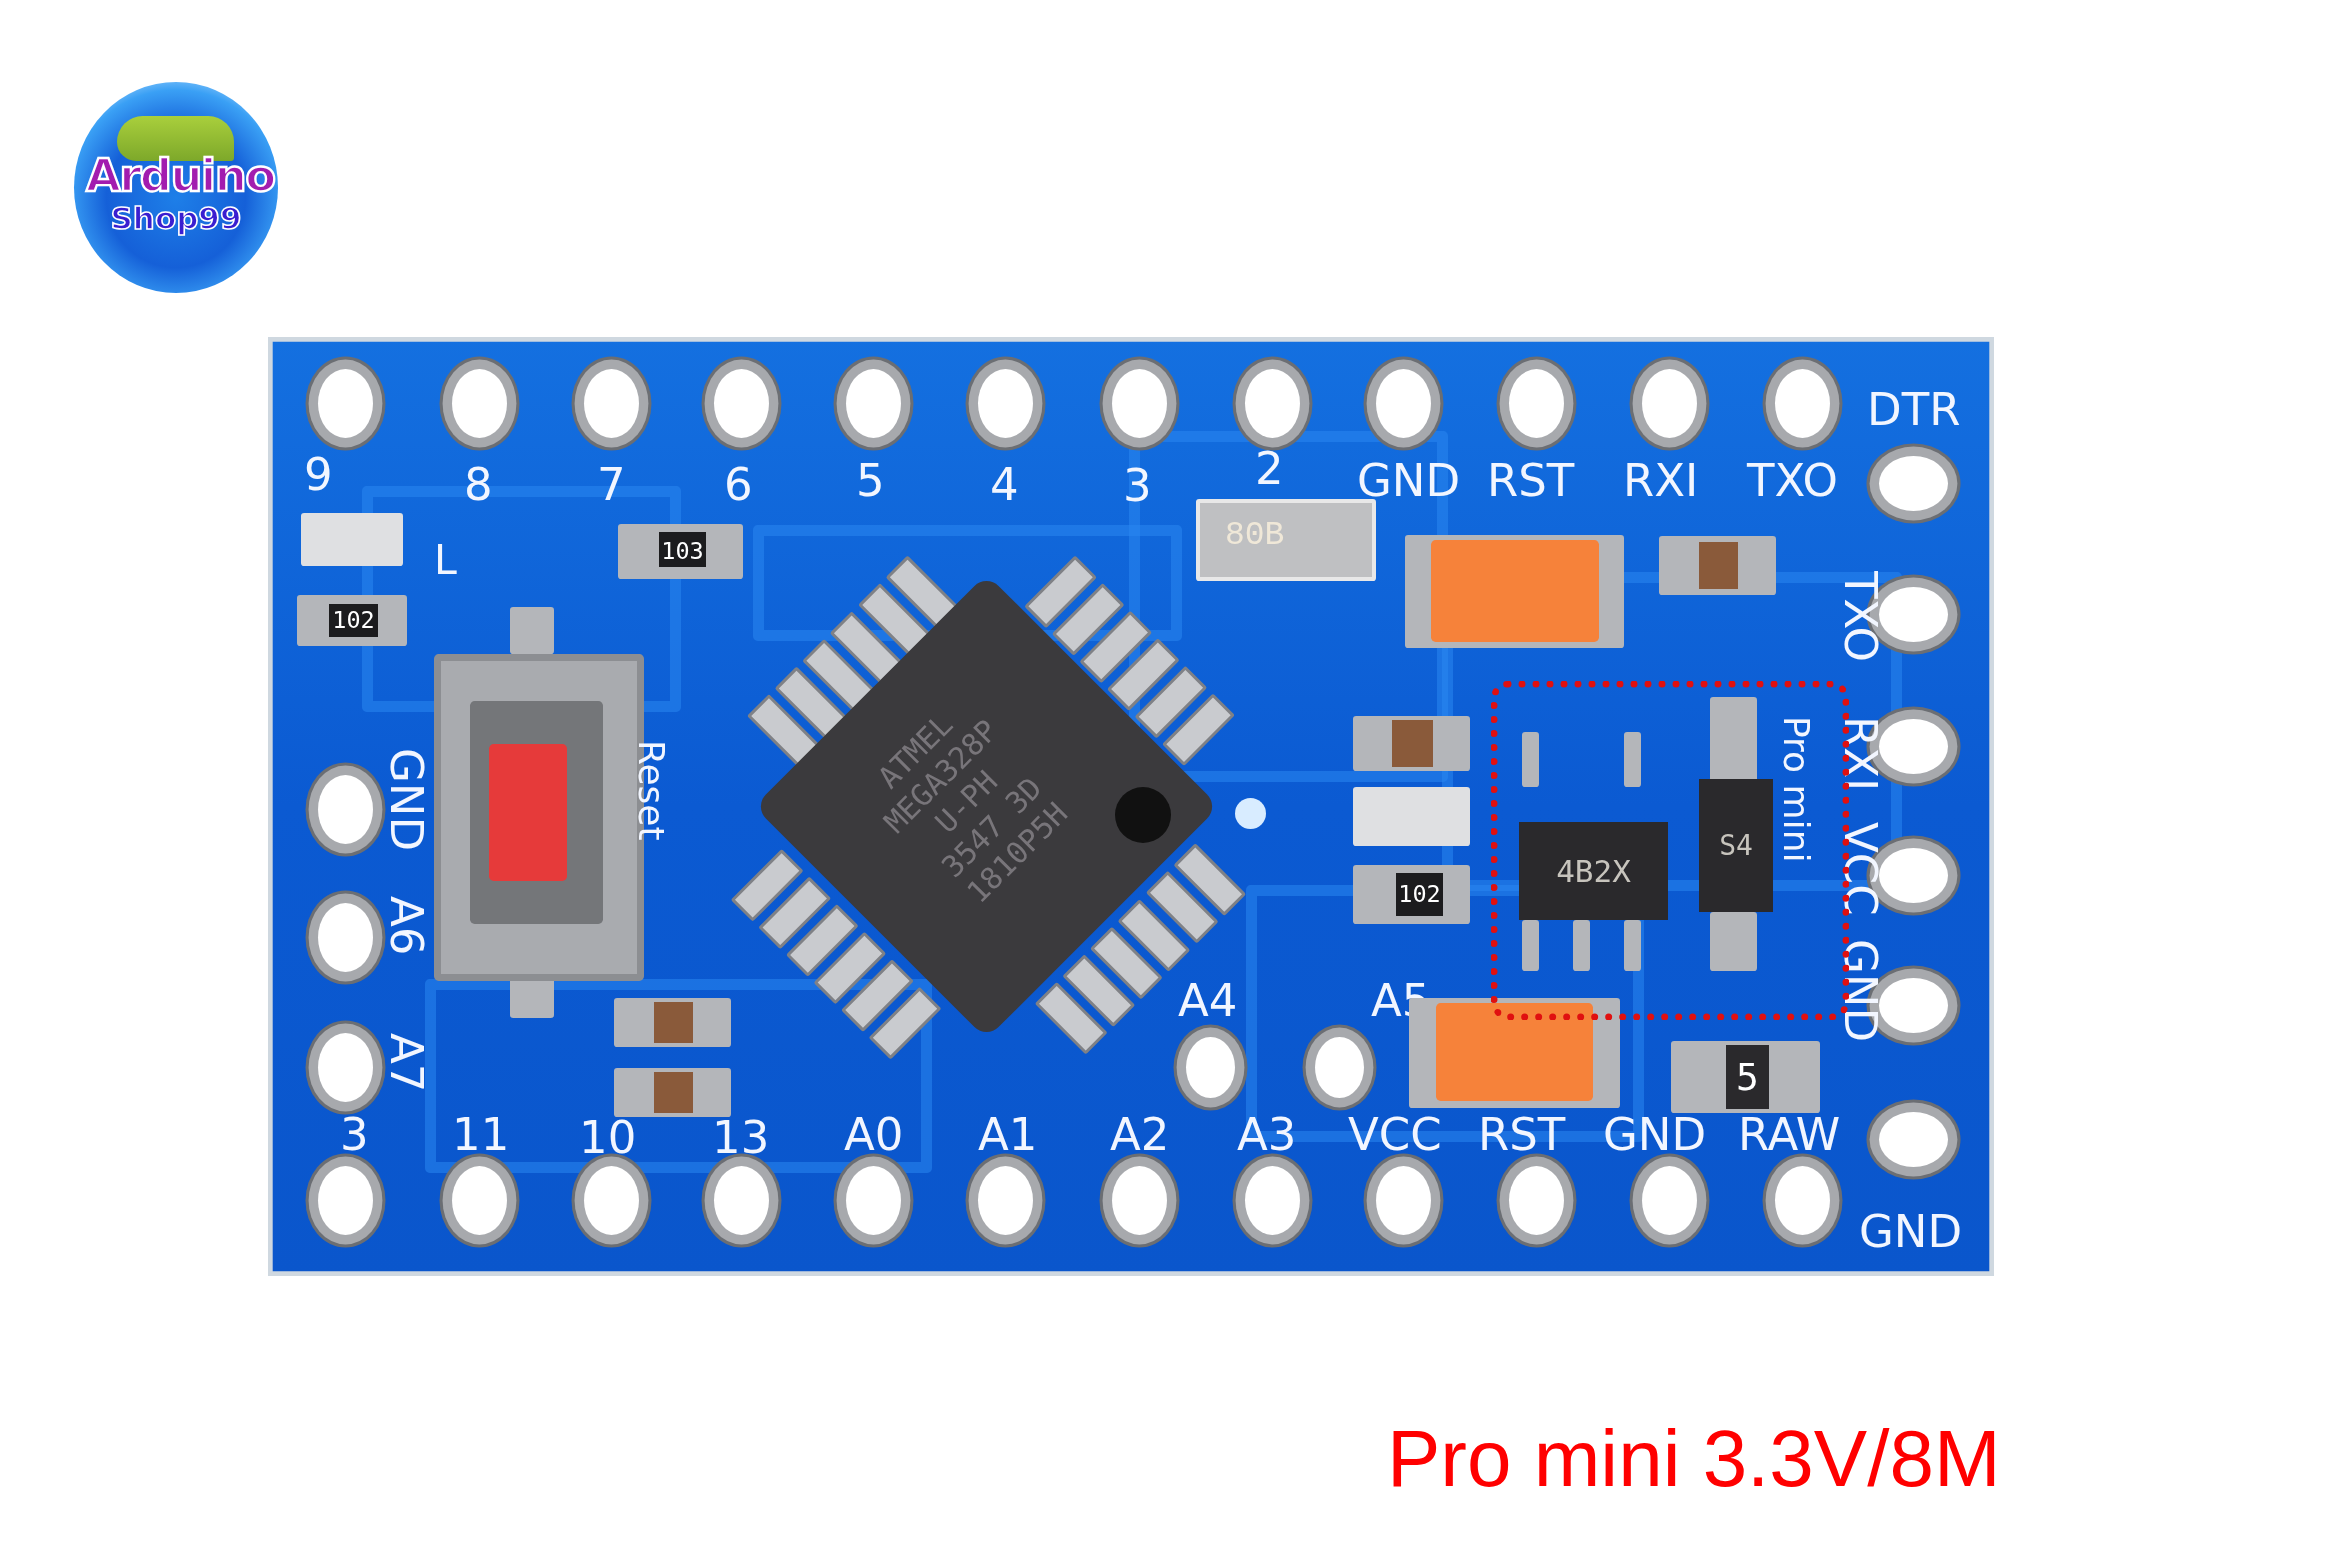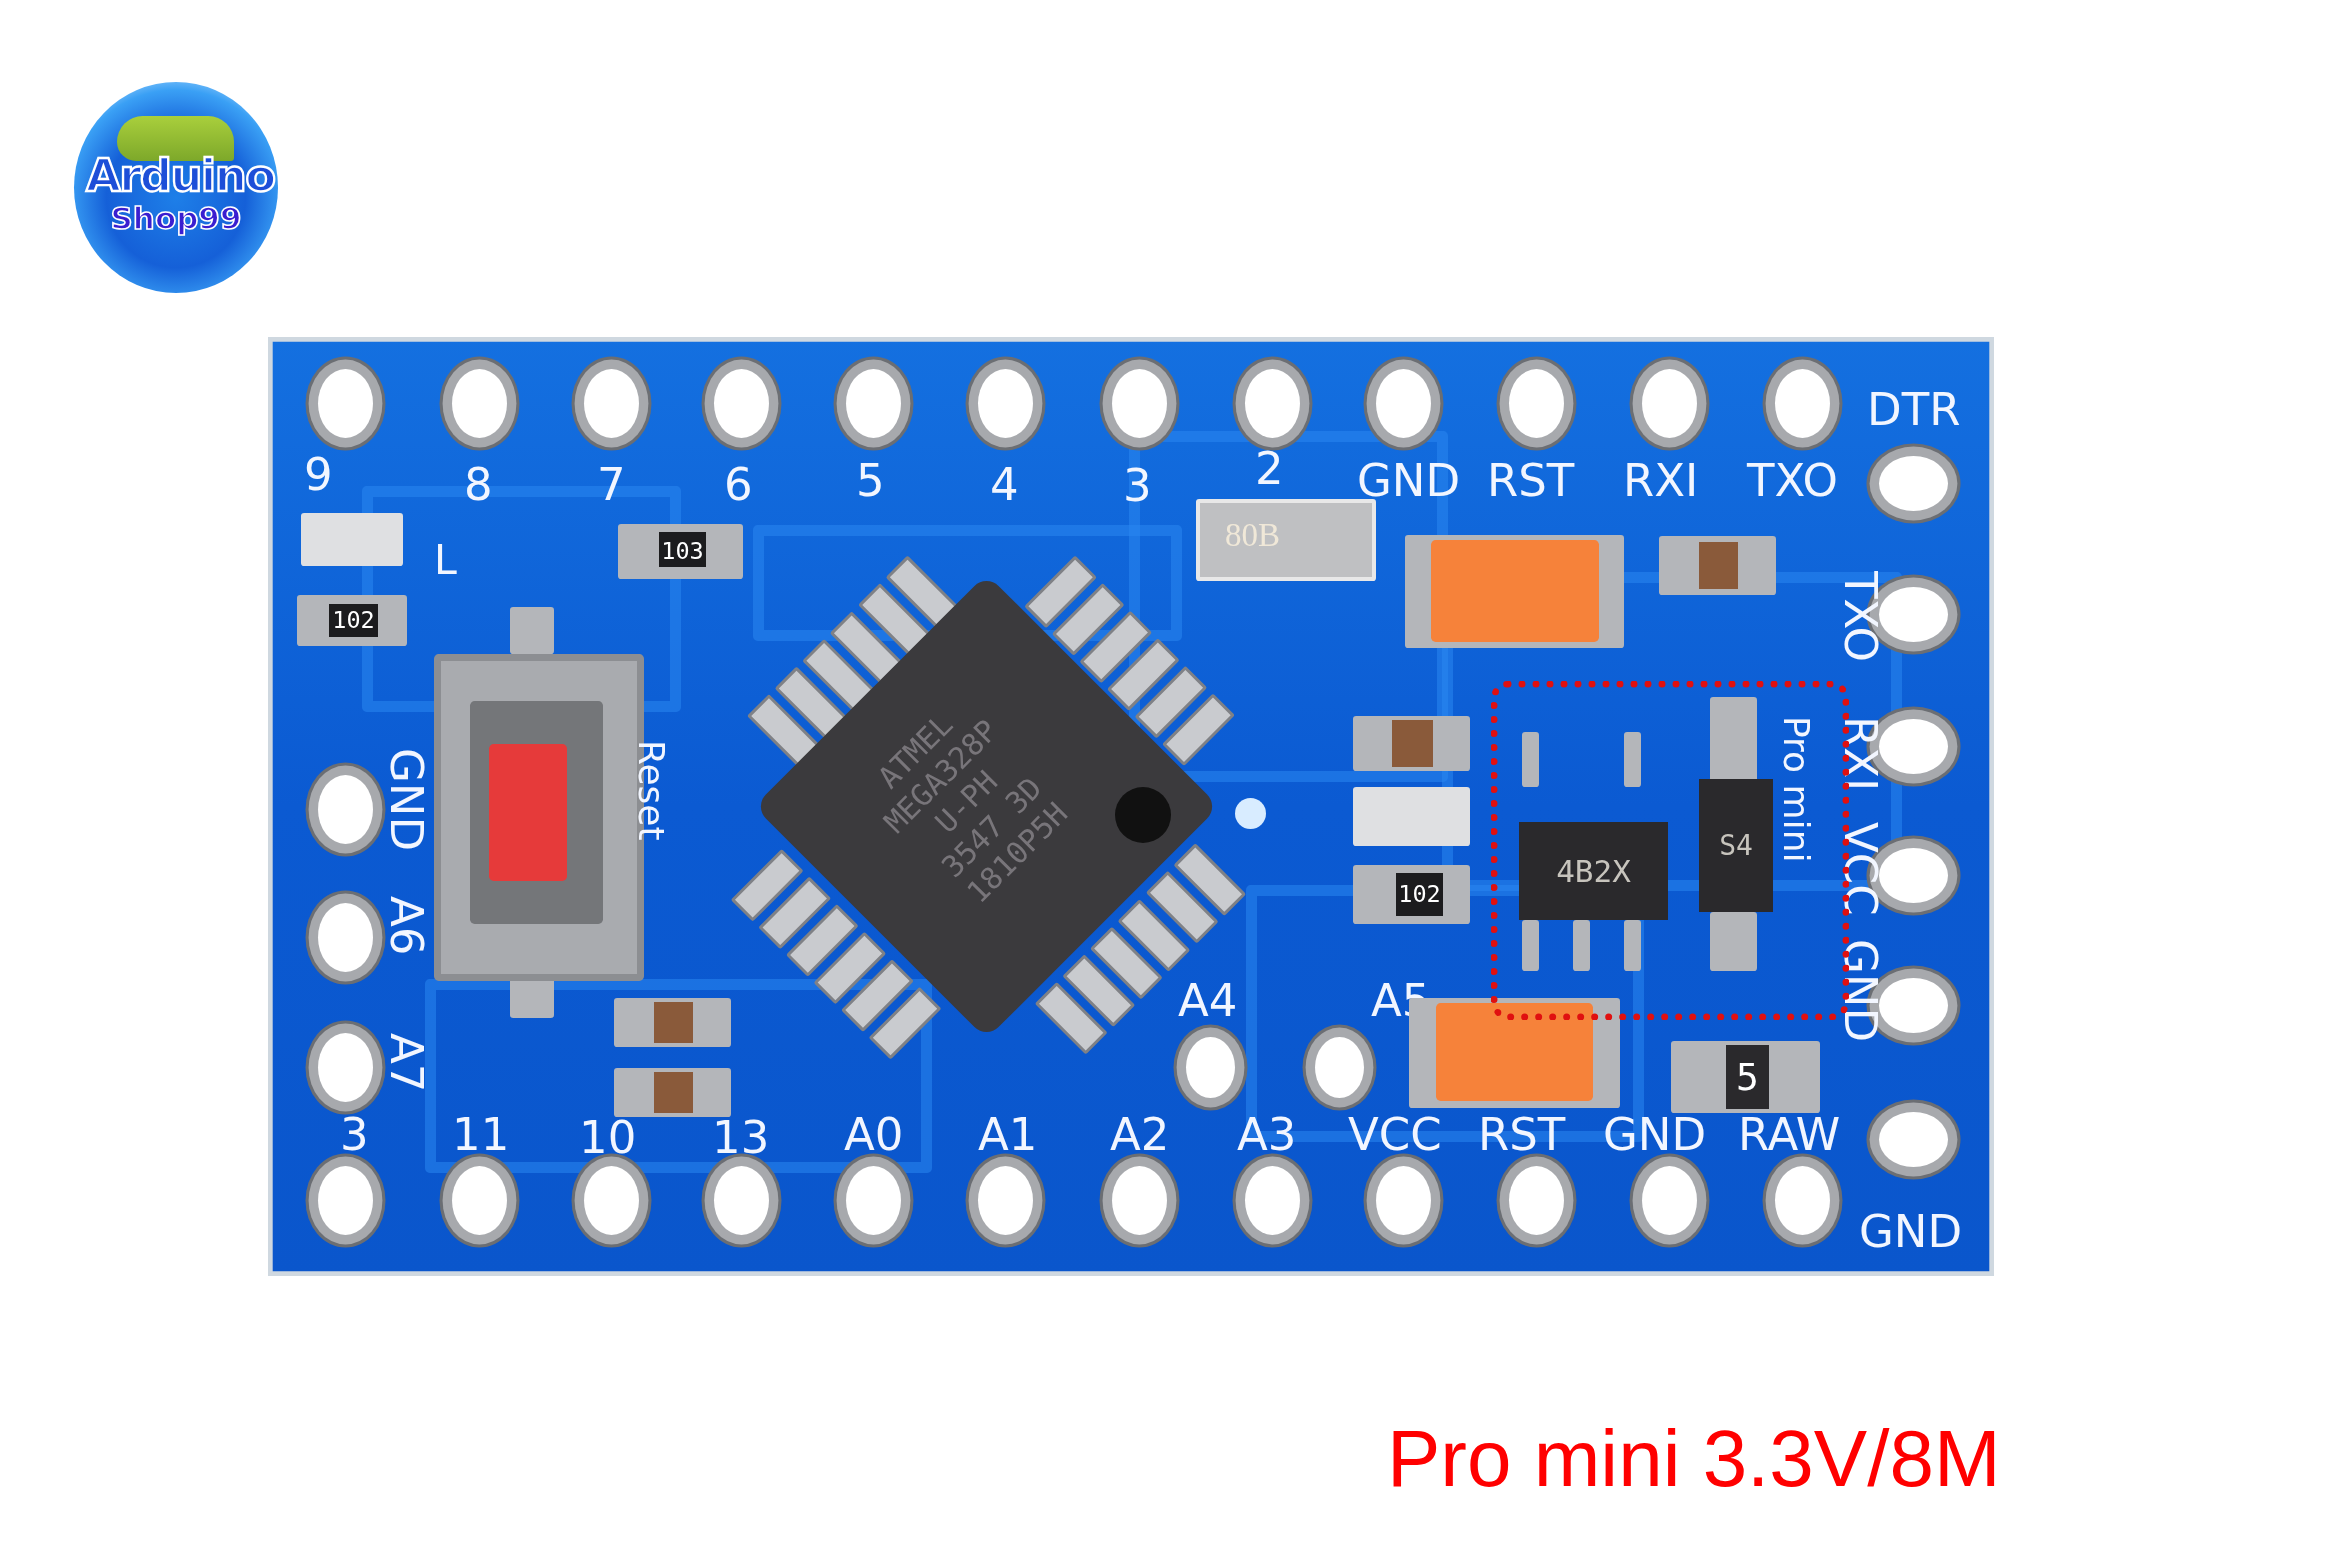--- a/index.html
+++ b/index.html
@@ -2,21 +2,21 @@
 <html style="font-size:12.5px"><head>
 <meta charset="utf-8">
 <style>
   html,body{margin:0;padding:0;background:#ffffff;}
   body{width:2342px;height:1565px;position:relative;overflow:hidden;font-family:"Liberation Sans",sans-serif;}
   .abs{position:absolute;}
   
   .logo{left:74px;top:82px;width:204px;height:211px;border-radius:50%;
     background:radial-gradient(circle at 50% 55%, #1e7fe8 0%, #1560d8 45%, #3aa0f5 70%, #bfe2ff 88%, rgba(255,255,255,0) 100%);}
   .logo-leaf{left:117px;top:116px;width:117px;height:45px;border-radius:63px 63px 7.8px 47px;background:linear-gradient(#a9cf3c,#7da82a);}
-  .logo-t1{left:86px;top:149px;width:180px;text-align:center;font-weight:bold;font-size:45px;color:#1d4ed8;
+  .logo-t1{left:86px;top:149px;width:180px;text-align:center;font-weight:bold;font-size:45px;color:#a21caf;
     -webkit-text-stroke:2.3px #ffffff;letter-spacing:-1.6px;font-family:"DejaVu Sans",sans-serif;}
   .logo-t2{left:94px;top:200px;width:164px;text-align:center;font-weight:bold;font-size:31px;color:#3a1ed0;
     -webkit-text-stroke:1.6px #ffffff;font-family:"DejaVu Sans",sans-serif;}
   
   .board{left:268px;top:337px;width:1726px;height:939px;background:#0a5fd6;
     background-image:linear-gradient(180deg,#1470e0 0%,#0b5ad2 50%,#0a56cc 100%);box-shadow:0 0 0 4.7px #cfd8e0 inset;}
   .trace{position:absolute;border:11px solid #2a86f0;border-radius:4.7px;opacity:.55;}
   .pin{position:absolute;width:55px;height:69px;border-radius:50%;background:#ffffff;
     box-shadow:0 0 0 9.4px #a7a9ad, 0 0 0 12.5px #6b6e73;}
   .pin-r{width:69px;height:55px;}
@@ -181,21 +181,21 @@
 <div class="abs" style="left:845px;top:704px;width:282px;height:235px;transform:rotate(-45deg);color:#78757a;font-family:'DejaVu Sans Mono',monospace;font-size:30px;line-height:1.2;text-align:center;">
   <div>ATMEL</div>
   <div>MEGA328P</div>
   <div>U-PH</div>
   <div>3547 3D</div>
   <div>1810P5H</div>
 </div>
 <div class="abs" style="left:1235px;top:798px;width:31px;height:31px;border-radius:50%;background:#d8ecff;"></div>
 
 <div class="smd" style="left:1196px;top:499px;width:172px;height:74px;background:#bfc0c2;border:4.7px solid #e8e8e8;"></div>
-<div class="abs" style="left:1225px;top:517px;font-size:33px;color:#f0e8d8;font-family:Liberation Serif, serif;">80B</div>
+<div class="abs" style="left:1225px;top:517px;font-size:33px;color:#f0e8d8;font-family:Liberation Mono, monospace;">80B</div>
 
 <div class="smd" style="left:1405px;top:535px;width:219px;height:113px;"></div>
 <div class="tant" style="left:1431px;top:540px;width:168px;height:102px;"></div>
 <div class="smd" style="left:1409px;top:998px;width:211px;height:110px;"></div>
 <div class="tant" style="left:1436px;top:1003px;width:157px;height:98px;"></div>
 
 <div class="smd" style="left:1659px;top:536px;width:117px;height:59px;"></div>
 <div class="cap" style="left:1699px;top:542px;width:39px;height:47px;"></div>
 
 <div class="smd" style="left:1353px;top:716px;width:117px;height:55px;"></div>

